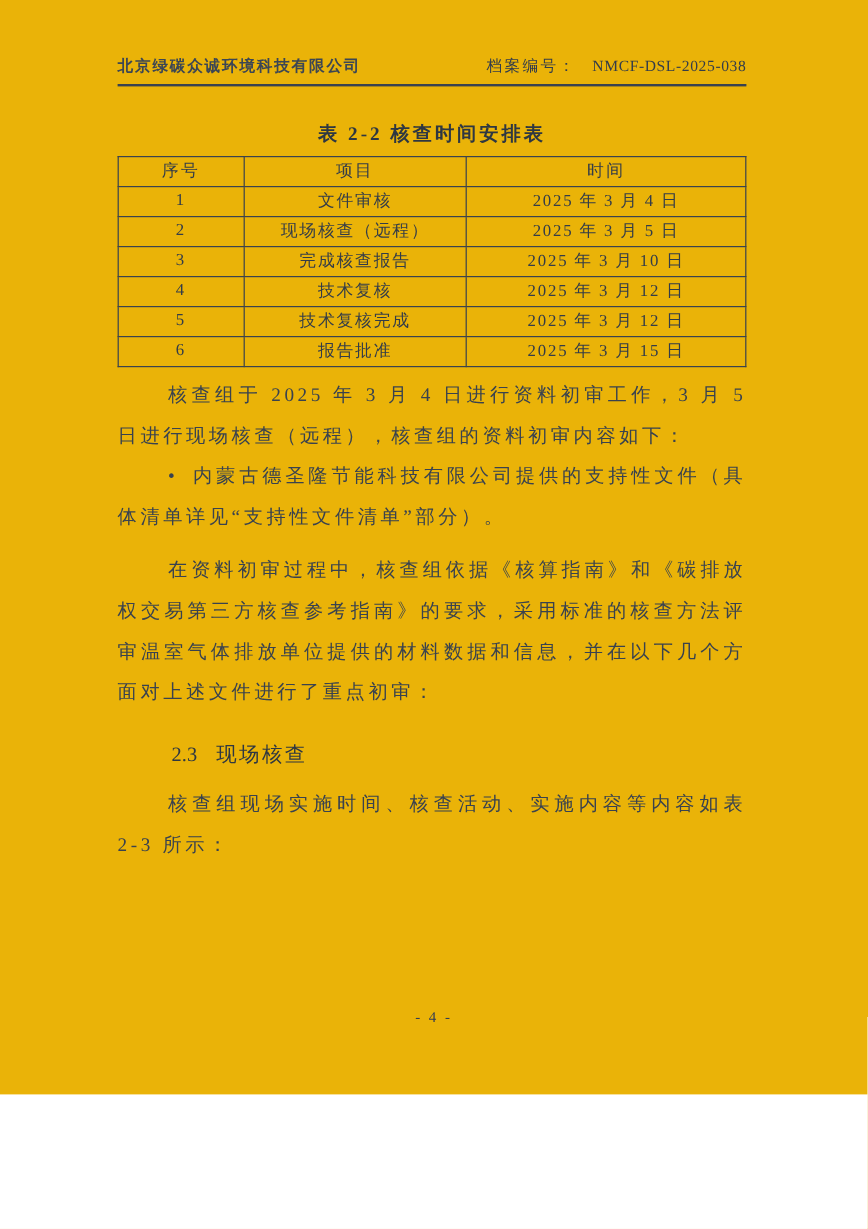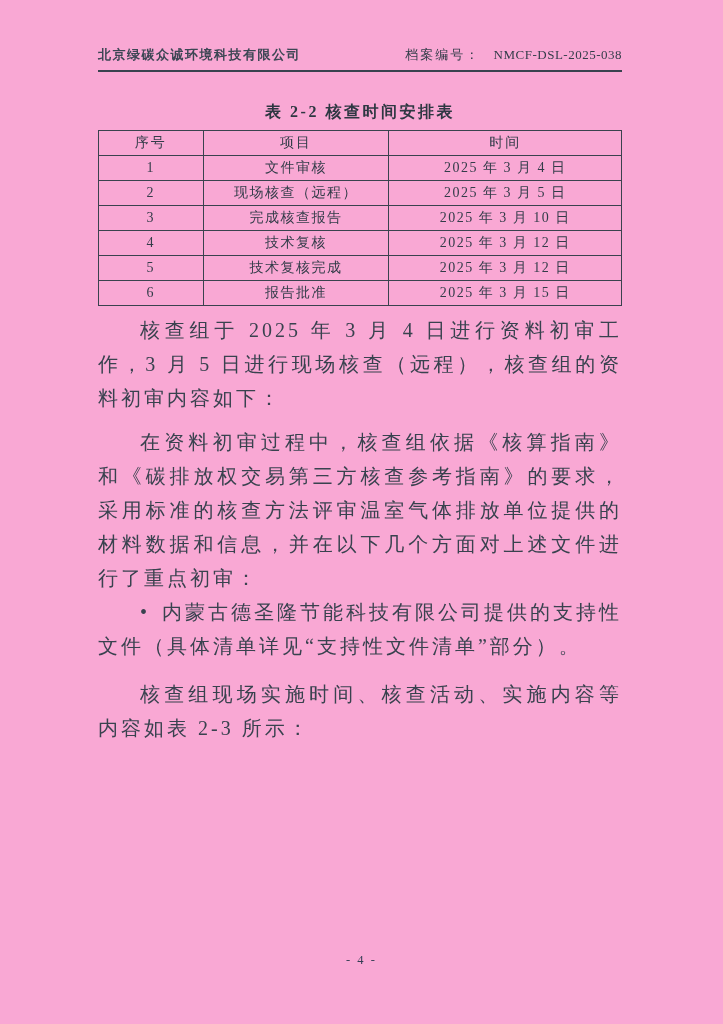--- a/index.html
+++ b/index.html
@@ -4,24 +4,24 @@
 <style>
   * { margin: 0; padding: 0; box-sizing: border-box; }
   html, body { background: #ffffff; }
   body {
     width: 723px; height: 1024px;
     font-family: "Liberation Serif", "DejaVu Serif", serif;
     color: #39424f;
   }
   .page {
     position: relative;
-    width: 723px; height: 1024px;
+    width: 723px; height: 912px;
     padding: 46px 101px 0 98px;
     overflow: hidden;
-    background: #f9a8d4;
+    background: #eab308;
   }
   
   .doc-header {
     display: flex; justify-content: space-between; align-items: baseline;
     padding-bottom: 6px;
     border-bottom: 2px solid #39424f;
   }
   .company {
     font-size: 13px; font-weight: 700; letter-spacing: 1.5px; color: #3c4654;
   }
@@ -48,21 +48,21 @@
   }
   table.schedule th { font-weight: 400; letter-spacing: 2px; }
   
   .sec-heading {
     font-size: 17px; letter-spacing: 2px; color: #2e3742;
   }
   .sec-heading .num { margin-right: 16px; letter-spacing: 0; }
   .h22 { margin-top: 14px; margin-left: 6px; font-weight: 700; }
   .h23 { margin-top: 22px; margin-left: 45px; font-weight: 400; }
   p.para {
-    font-size: 20px; line-height: 34px; letter-spacing: 3px;
+    font-size: 16px; line-height: 34px; letter-spacing: 3px;
     text-align: justify; color: #39424f;
     text-indent: 42px;
   }
   p.p-intro  { margin-top: 7px; }
   p.p-review { margin-top: 10px; }
   p.p-site   { margin-top: 14px; }
   p.bullet .marker { margin-right: 2px; }
   p.bullet-spaced .marker { margin-right: 12px; }
   
   .page-footer {
@@ -128,26 +128,29 @@
         <td>6</td>
         <td>报告批准</td>
         <td>2025 年 3 月 15 日</td>
       </tr>
     </tbody>
   </table>
 
 
   <p class="para p-intro">核查组于 2025 年 3 月 4 日进行资料初审工作，3 月 5 日进行现场核查（远程），核查组的资料初审内容如下：</p>
 
-  <p class="para p-review">在资料初审过程中，核查组依据《核算指南》和《碳排放权交易第三方核查参考指南》的要求，采用标准的核查方法评审温室气体排放单位提供的材料数据和信息，并在以下几个方面对上述文件进行了重点初审：</p>
-
   <p class="para bullet bullet-spaced">
     <span class="marker">•</span><span>内蒙古德圣隆节能科技有限公司提供的支持性文件（具体清单详见“支持性文件清单”部分）。</span>
   </p>
 
+  <p class="para p-review">在资料初审过程中，核查组依据《核算指南》和《碳排放权交易第三方核查参考指南》的要求，采用标准的核查方法评审温室气体排放单位提供的材料数据和信息，并在以下几个方面对上述文件进行了重点初审：</p>
 
 
+
+  <h2 class="sec-heading h23">
+    <span class="num">2.3</span><span>现场核查</span>
+  </h2>
 
   <p class="para p-site">核查组现场实施时间、核查活动、实施内容等内容如表 2-3 所示：</p>
 
   <div class="page-footer">- 4 -</div>
 
 </div>
 
 </body></html>

